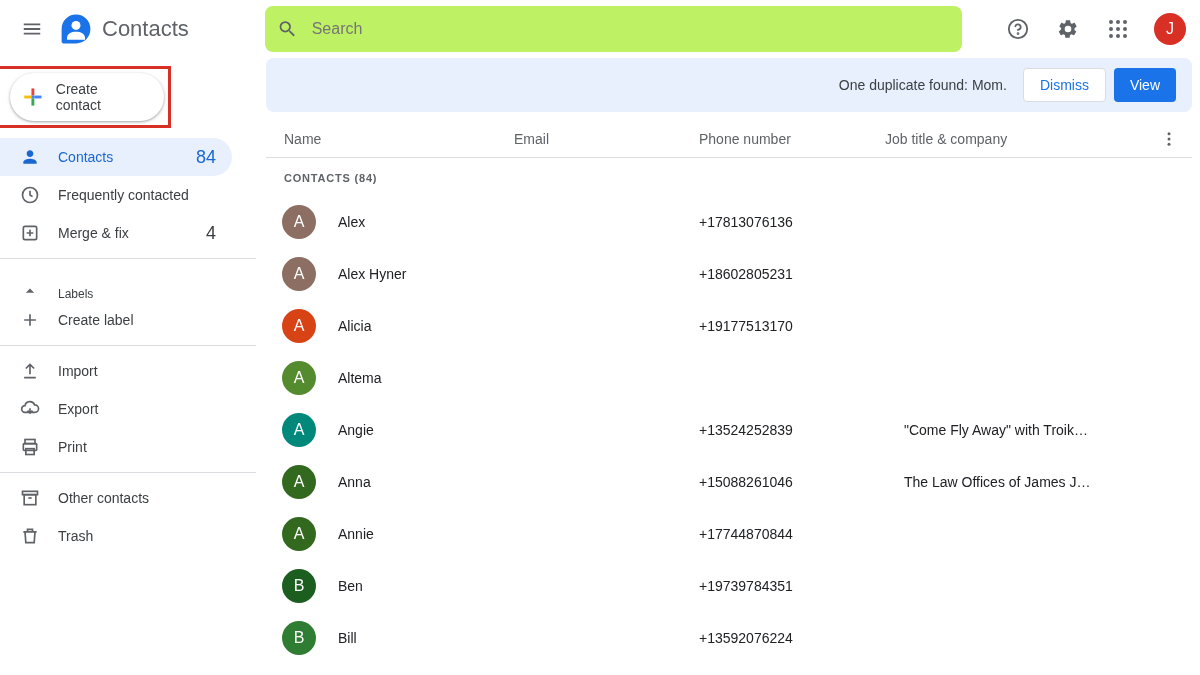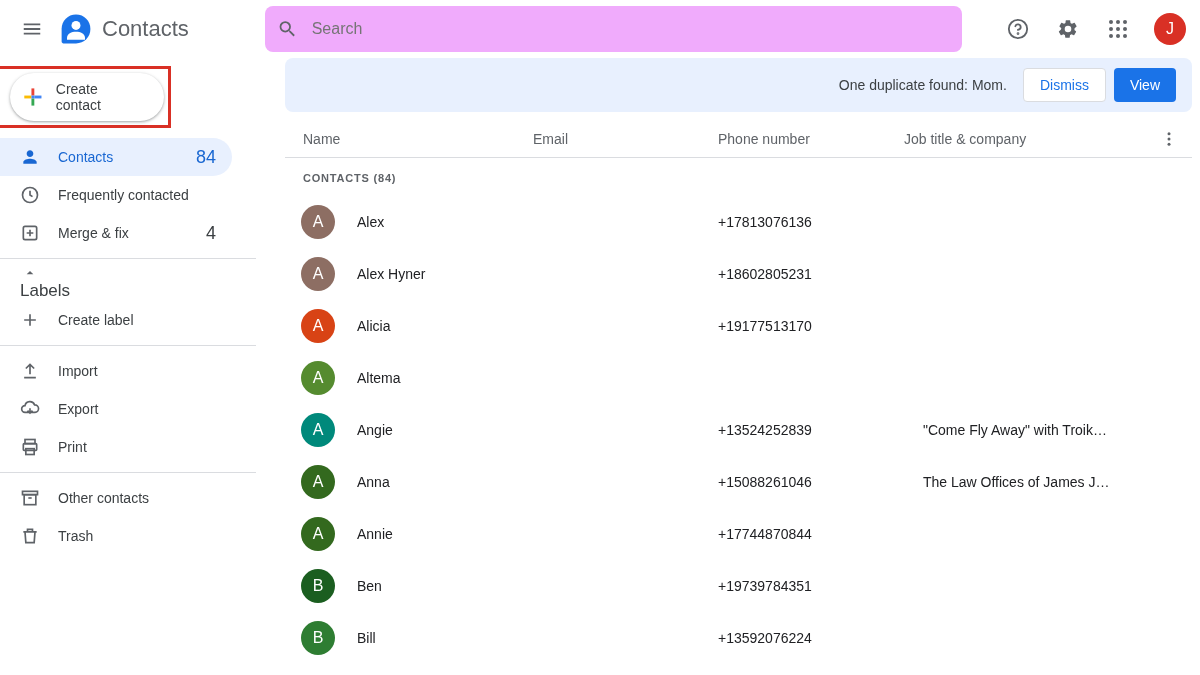--- a/index.html
+++ b/index.html
@@ -43,21 +43,21 @@
       height: 36px;
       margin-right: 8px;
     }
     .app-title {
       font-size: 22px;
       color: #5f6368;
       font-weight: 400;
     }
     .search-bar {
       margin-left: 76px;
-      background: #f0abfc;
+      background: #bef264;
       border-radius: 8px;
       height: 46px;
       width: 697px;
       display: flex;
       align-items: center;
       padding: 0 12px;
       justify-content: flex-end;
     }
     .search-icon {
       color: #5f6368;
@@ -98,21 +98,20 @@
       justify-content: center;
       font-size: 16px;
       font-weight: 500;
       margin-left: 6px;
       margin-right: 6px;
     }
     
     .content {
       display: flex;
       height: calc(100% - 58px);
-      gap: 19px;
     }
     .sidebar {
       width: 256px;
       flex-shrink: 0;
       padding-top: 8px;
     }
     .create-btn-highlight {
       border: 3px solid #d93025;
       padding: 4px;
       margin-left: -3px;
@@ -173,26 +172,25 @@
       color: #1967d2;
     }
     .divider {
       border: none;
       border-top: 1px solid #dadce0;
       margin: 6px 0;
     }
     .labels-header {
       height: 36px;
       display: flex;
-      align-items: flex-start;
+      align-items: flex-end;
       padding: 0 12px 0 20px;
       cursor: pointer;
-      font-size: 17px;
+      font-size: 12px;
       color: #3c4043;
-      flex-direction: column;
     }
     .labels-header .nav-icon {
       width: 20px;
       height: 20px;
       margin-right: 18px;
     }
     
     .main {
       flex: 1;
       padding: 0 8px 0 10px;

